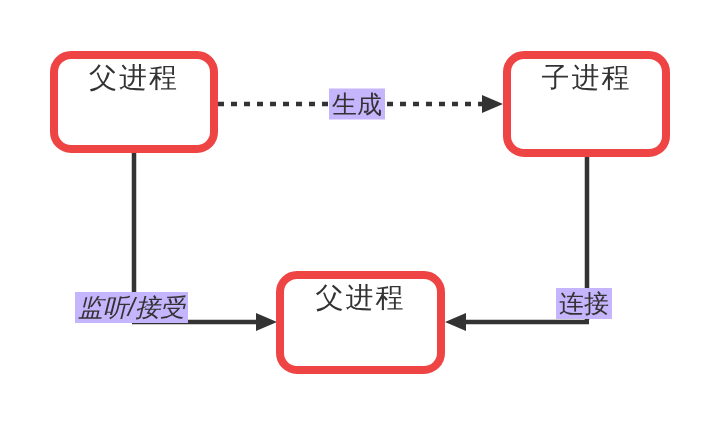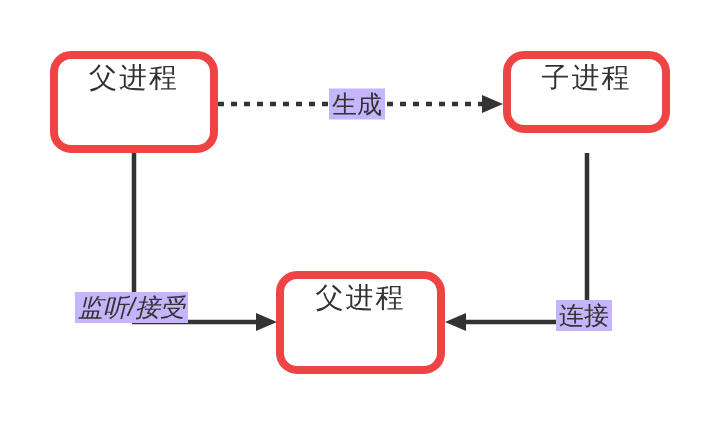--- a/index.html
+++ b/index.html
@@ -26,21 +26,21 @@
     border: 8px solid #ef4444;
     border-radius: 21px;
     display: flex;
     align-items: flex-start;
     justify-content: center;
     color: #333333;
     font-size: 28px;
     letter-spacing: 2px;
   }
   .node-parent-top    { left: 50px;  top: 51px;  width: 168px; height: 102px; }
-  .node-child         { left: 503px; top: 51px;  width: 167px; height: 82px; }
+  .node-child         { left: 503px; top: 51px;  width: 167px; height: 106px; }
   .node-parent-bottom { left: 276px; top: 271px; width: 169px; height: 103px; }
   .edge-label {
     position: absolute;
     background: #c4b5fd;
     color: #333333;
     font-size: 25px;
     line-height: 31px;
     padding: 0 3px;
     white-space: nowrap;
   }
@@ -49,21 +49,21 @@
     top: 104px;
     transform: translate(-50%, -50%);
   }
   .label-listen {
     left: 75px;
     top: 292px;
     font-style: italic;
   }
   .label-connect {
     left: 556px;
-    top: 300px;
+    top: 288px;
   }
 </style>
 </head>
 <body>
 
 <div class="canvas">
 
   <svg class="edges-layer" viewBox="0 0 720 424" xmlns="http://www.w3.org/2000/svg">
 
     <g>

